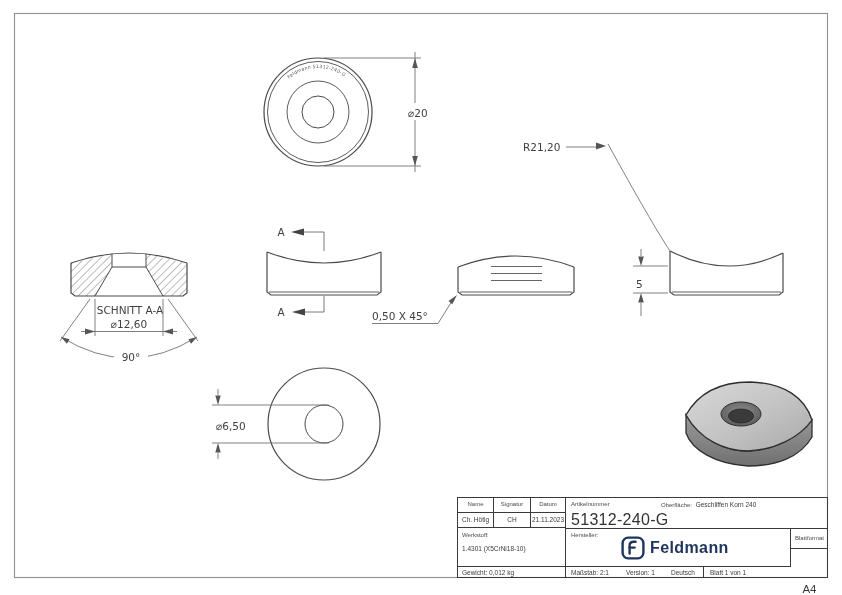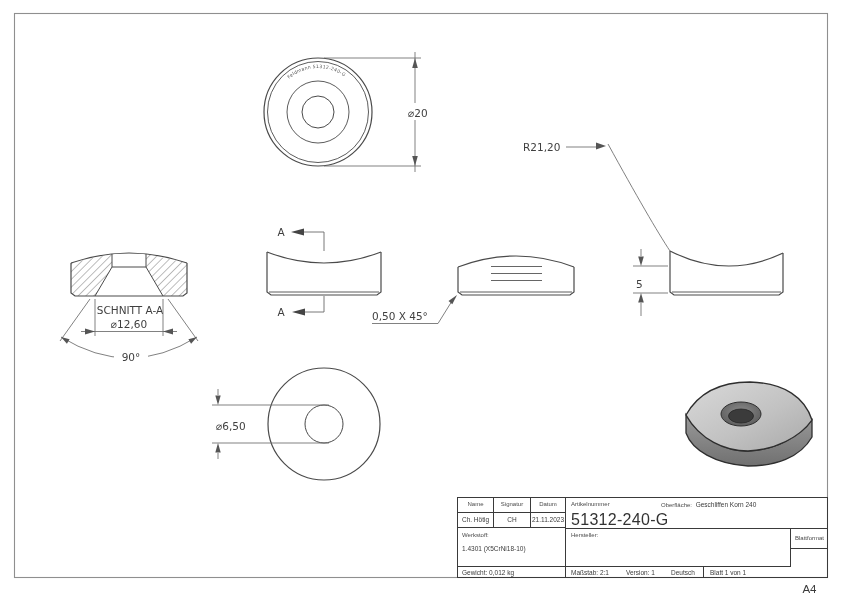--- a/index.html
+++ b/index.html
@@ -173,20 +173,28 @@
     <div class="lbl" style="position:absolute;left:5px;top:3px;">Artikelnummer</div>
     <div class="artnum" style="position:absolute;left:5px;top:12px;">51312-240-G</div>
     <div style="position:absolute;left:95px;top:3px;">
       <span class="lbl">Oberfläche:</span>&nbsp;
       <span>Geschliffen Korn 240</span>
     </div>
   </div>
 
   <div class="cell bR bB" style="left:108px;top:31px;width:225px;height:38px;">
     <div class="lbl" style="position:absolute;left:5px;top:3px;">Hersteller:</div>
+    <div class="logo-row" style="position:absolute;left:55px;top:7px;">
+      <svg width="24" height="24" viewBox="0 0 24 24">
+        <rect x="1.6" y="1.6" width="20.8" height="20.8" rx="5.6" fill="none" stroke="#20355e" stroke-width="2.4"></rect>
+        <path d="M8.6,17.5 L8.6,9.6 Q8.6,5.8 12.6,5.8 L14.6,5.8" fill="none" stroke="#20355e" stroke-width="2.4" stroke-linecap="round"></path>
+        <path d="M8.6,11.6 L13.6,11.6" fill="none" stroke="#20355e" stroke-width="2.4" stroke-linecap="round"></path>
+      </svg>
+      <span class="brandword">Feldmann</span>
+    </div>
   </div>
 
   <div class="cell bB ctr lbl" style="left:333px;top:31px;width:37px;height:20px;">Blattformat</div>
   <div class="cell bB ctr a4" style="left:333px;top:51px;width:37px;height:18px;margin-top:32px;">A4</div>
 
   <div class="cell bR" style="left:108px;top:69px;width:138px;height:11px;">
     <span style="position:absolute;left:5px;top:2px;">Maßstab: 2:1</span>
     <span style="position:absolute;left:60px;top:2px;">Version: 1</span>
     <span style="position:absolute;left:105px;top:2px;">Deutsch</span>
   </div>

